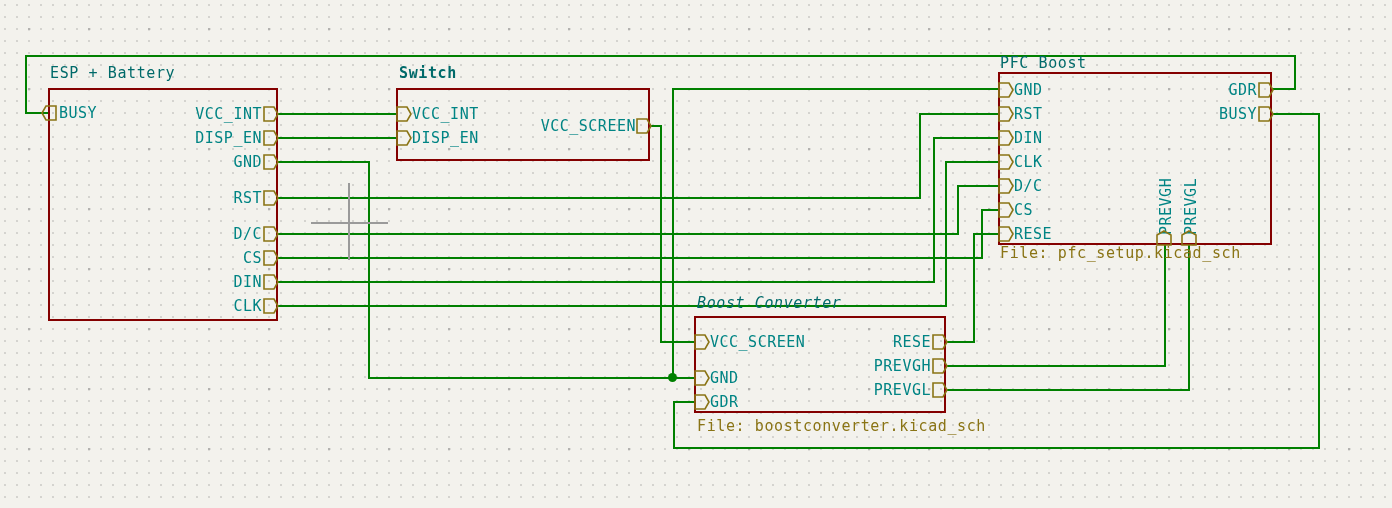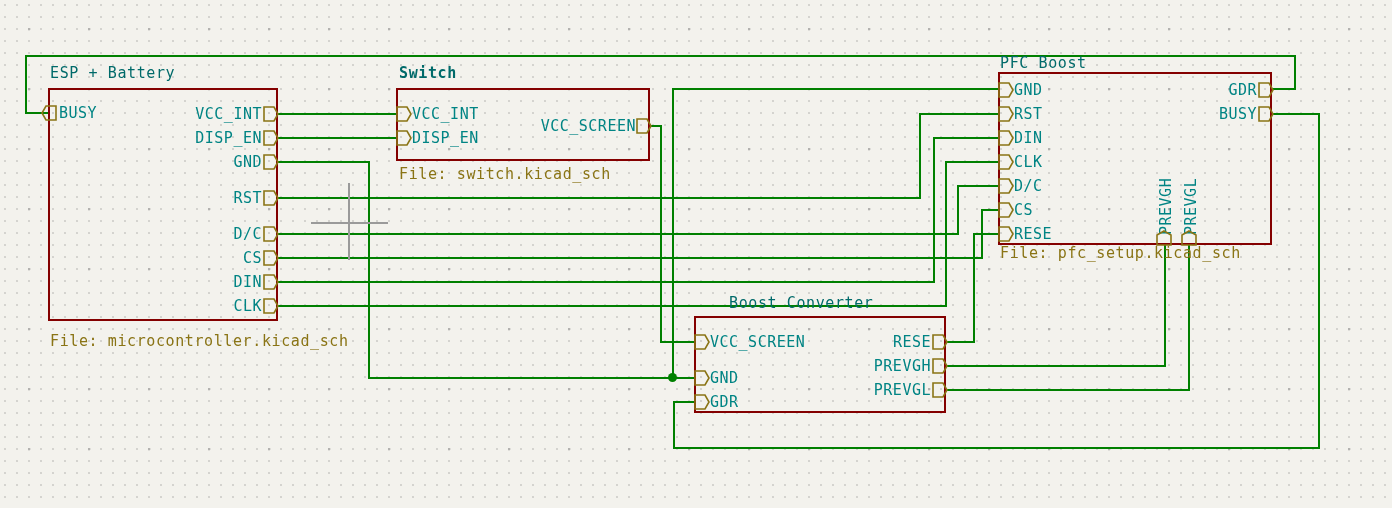--- a/index.html
+++ b/index.html
@@ -98,21 +98,20 @@
   <div class="wv" style="left:1188px;top:245px; height:146px;"></div>
 
   <div class="wh" style="left:1270px;top:113px; width:50px;"></div>
   <div class="wv" style="left:1318px;top:113px; height:336px;"></div>
   <div class="wh" style="left:673px; top:447px; width:647px;"></div>
   <div class="wv" style="left:673px; top:401px; height:47px;"></div>
   <div class="wh" style="left:673px; top:401px; width:21px;"></div>
 
   <div class="sheet-name" style="left:50px; top:64px;">ESP + Battery</div>
   <div class="sheet" style="left:48px; top:88px; width:230px; height:233px;"></div>
-  <div class="sheet-file" style="left:50px; top:332px;">File: microcontroller.kicad_sch</div>
 
   <svg class="pinmark" width="16" height="16" style="left:41px; top:105px;">
     <path d="M15,1 L15,15 L5,15 L1,8 L5,1 Z" fill="none" stroke="#8a7415" stroke-width="1.6"></path>
   </svg>
   <div class="pin-l" style="left:59px; top:104px;">BUSY</div>
 
   <div class="pin-r" style="left:110px; top:105px; width:152px;">VCC_INT</div>
   <div class="pin-r" style="left:110px; top:129px; width:152px;">DISP_EN</div>
   <div class="pin-r" style="left:110px; top:153px; width:152px;">GND</div>
   <div class="pin-r" style="left:110px; top:189px; width:152px;">RST</div>
@@ -141,21 +140,20 @@
     </svg>
   <svg class="pinmark" width="16" height="16" style="left:263px; top:274px;">
       <path d="M1,1 L11,1 L15,8 L11,15 L1,15 Z" fill="none" stroke="#8a7415" stroke-width="1.6"></path>
     </svg>
   <svg class="pinmark" width="16" height="16" style="left:263px; top:298px;">
       <path d="M1,1 L11,1 L15,8 L11,15 L1,15 Z" fill="none" stroke="#8a7415" stroke-width="1.6"></path>
     </svg>
 
   <div class="sheet-name" style="left:399px; top:64px;font-weight:bold;">Switch</div>
   <div class="sheet" style="left:396px; top:88px; width:254px; height:73px;"></div>
-  <div class="sheet-file" style="left:399px; top:165px;">File: switch.kicad_sch</div>
 
   <svg class="pinmark" width="16" height="16" style="left:396px; top:106px;">
       <path d="M1,1 L11,1 L15,8 L11,15 L1,15 Z" fill="none" stroke="#8a7415" stroke-width="1.6"></path>
     </svg>
   <div class="pin-l" style="left:412px; top:105px;">VCC_INT</div>
 
   <svg class="pinmark" width="16" height="16" style="left:396px; top:130px;">
       <path d="M1,1 L11,1 L15,8 L11,15 L1,15 Z" fill="none" stroke="#8a7415" stroke-width="1.6"></path>
     </svg>
   <div class="pin-l" style="left:412px; top:129px;">DISP_EN</div>
@@ -209,22 +207,23 @@
 
   <div class="pin-v" style="left:1157px; top:235px;">PREVGH</div>
   <svg class="pinmark" width="16" height="16" style="left:1156px; top:230px;">
       <path d="M1,15 L1,5 L8,1 L15,5 L15,15 Z" fill="none" stroke="#8a7415" stroke-width="1.6"></path>
     </svg>
   <div class="pin-v" style="left:1182px; top:235px;">PREVGL</div>
   <svg class="pinmark" width="16" height="16" style="left:1181px; top:230px;">
       <path d="M1,15 L1,5 L8,1 L15,5 L15,15 Z" fill="none" stroke="#8a7415" stroke-width="1.6"></path>
     </svg>
 
-  <div class="sheet-name" style="left:729px; top:294px;">Boost Converter</div>
+  <div class="sheet-name" style="left:697px; top:294px;font-style:italic;">Boost Converter</div>
   <div class="sheet" style="left:694px; top:316px; width:252px; height:97px;"></div>
+  <div class="sheet-file" style="left:697px; top:417px;">File: boostconverter.kicad_sch</div>
 
   <svg class="pinmark" width="16" height="16" style="left:694px; top:334px;">
       <path d="M1,1 L11,1 L15,8 L11,15 L1,15 Z" fill="none" stroke="#8a7415" stroke-width="1.6"></path>
     </svg>
   <div class="pin-l" style="left:710px; top:333px;">VCC_SCREEN</div>
   <svg class="pinmark" width="16" height="16" style="left:694px; top:370px;">
       <path d="M1,1 L11,1 L15,8 L11,15 L1,15 Z" fill="none" stroke="#8a7415" stroke-width="1.6"></path>
     </svg>
   <div class="pin-l" style="left:710px; top:369px;">GND</div>
   <svg class="pinmark" width="16" height="16" style="left:694px; top:394px;">

